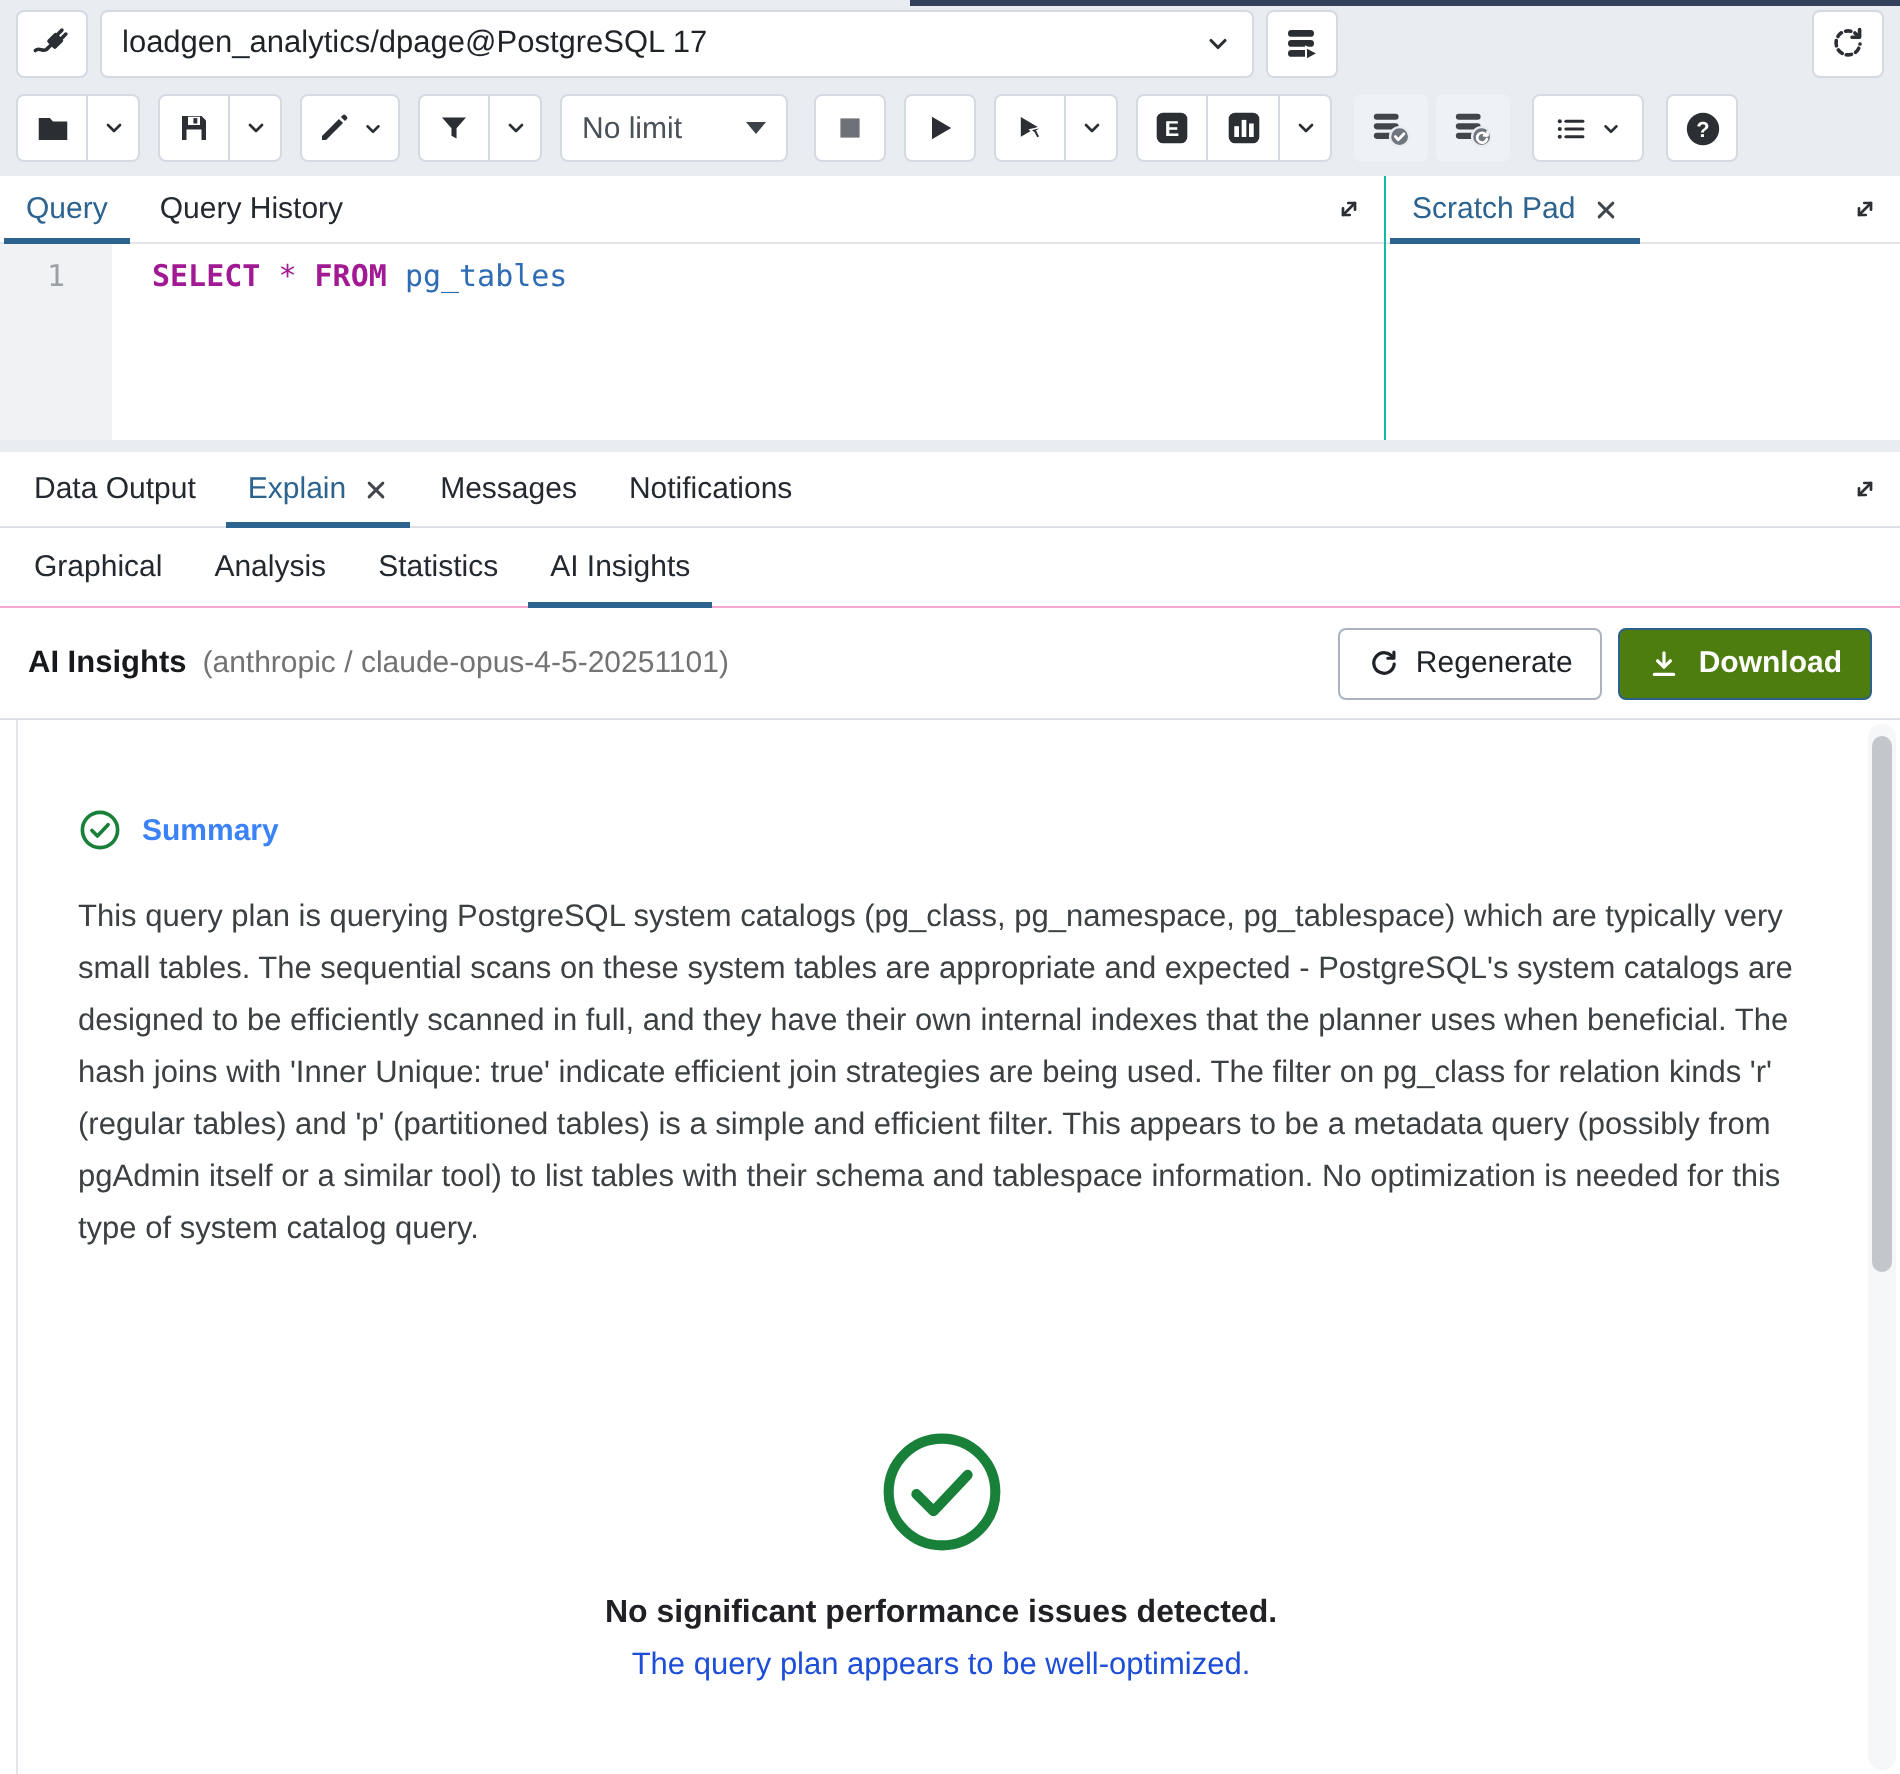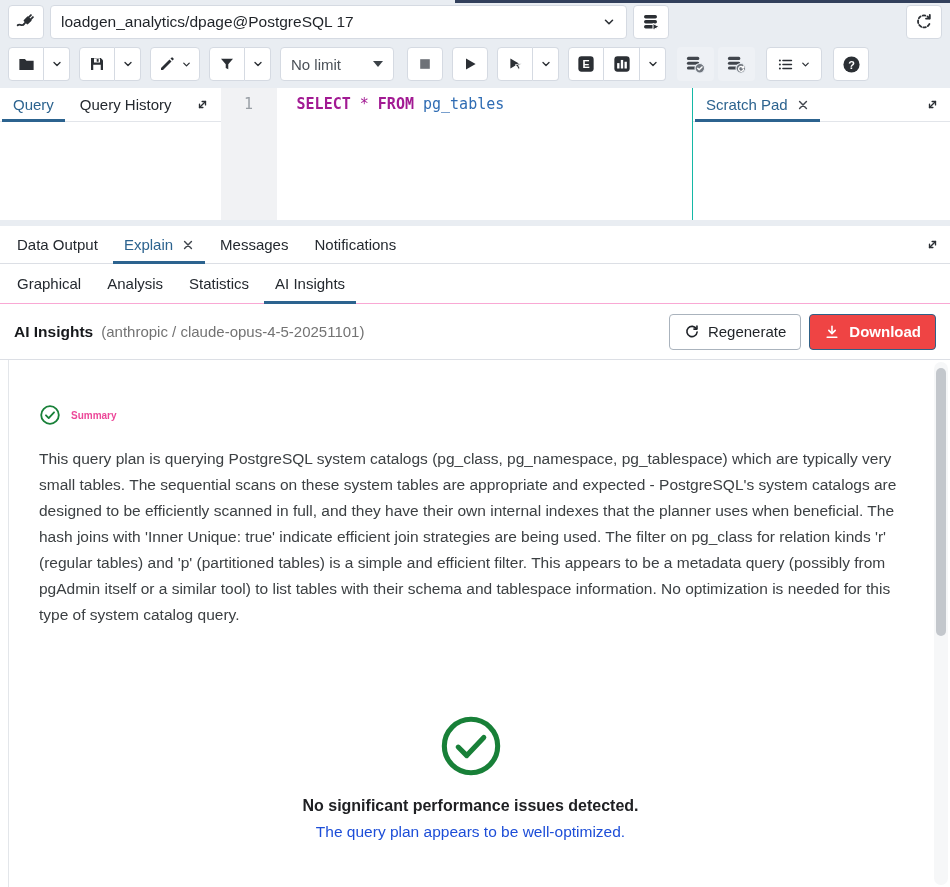--- a/index.html
+++ b/index.html
@@ -38,21 +38,21 @@
     height:34px; width:114px; background:#fff; border:1px solid #d5dae2; border-radius:4px;
     display:flex; align-items:center; padding:0 10px; cursor:pointer;gap:24px;
   }
   .limit-select .val { flex:1; color:#4b5158; font-size:15px; }
   .caret-solid { width:0; height:0; border-left:5px solid transparent; border-right:5px solid transparent; border-top:6px solid #3c4248; }
 
   .spacer { flex:1; }
 
   
   .editor-split { display:flex; height:132px; background:#fff; }
-  .editor-panel { width:692px; display:flex; flex-direction:row; }
+  .editor-panel { width:692px; display:flex; flex-direction:column; }
   .scratch-panel { flex:1; display:flex; flex-direction:column; border-left:1px solid #14b8a6; }
 
   .tabbar { display:flex; align-items:stretch; background:#fff; border-bottom:1px solid #e2e5ea; height:34px; flex:0 0 34px; }
   .tab { display:flex; align-items:center; gap:9px; padding:0 13px; font-size:15px; color:#24292f; position:relative; cursor:pointer; white-space:nowrap; }
   .tab.active { color:#2c638f; }
   .tab.active::after { content:""; position:absolute; left:2px; right:2px; bottom:-1px; height:3px; background:#2c638f; }
   .tab.active-dark { color:#24292f; }
   .tab.active-dark::after { content:""; position:absolute; left:2px; right:2px; bottom:-1px; height:3px; background:#2c638f; }
   .expand-btn { margin-left:auto; width:36px; display:flex; align-items:center; justify-content:center; cursor:pointer; background:transparent; border:none; }
 
@@ -74,28 +74,28 @@
 
   .ai-header { height:56px; flex:0 0 56px; display:flex; align-items:center; padding:0 14px; gap:8px; border-bottom:1px solid #dcdfe5; background:#fff; }
   .ai-title { font-weight:bold; font-size:15.5px; color:#17191c; }
   .ai-model { color:#737373; font-size:15px; }
   .btn-outline {
     height:36px; display:flex; align-items:center; gap:8px; padding:16px 14px;
     background:#fff; border:1px solid #aab3bd; border-radius:4px; font-size:15px; color:#1f2328; cursor:pointer; font-weight:500;
   }
   .btn-primary {
     height:36px; display:flex; align-items:center; gap:9px; padding:0 14px;
-    background:#ef4444; border:1px solid #2e6187; border-radius:4px; font-size:15px; color:#fff; font-weight:bold; cursor:pointer;
+    background:#4d7c0f; border:1px solid #2e6187; border-radius:4px; font-size:15px; color:#fff; font-weight:bold; cursor:pointer;
   }
 
   .ai-body { position:relative; flex:1; overflow:hidden; }
   .ai-scroll { position:absolute; top:0; bottom:0; left:8px; right:22px; border-left:1px solid #e3e6ea; padding:0 26px 0 30px; }
 
   .summary-row { display:flex; align-items:center; gap:10px; margin-top:44px; }
-  .summary-heading { font-weight:bold; font-size:10px; color:#ec4899; }
+  .summary-heading { font-weight:bold; font-size:15px; color:#3b82f6; }
   .summary-text { margin-top:20px; font-size:15.5px; line-height:26px; color:#3c4043; max-width:872px; }
 
   .result-block { margin-top:86px; text-align:center; }
   .result-heading { margin-top:16px; font-size:16px; font-weight:600; color:#202124; }
   .result-subheading { margin-top:8px; font-size:15.5px; color:#1d4ed8; }
 
   .vscrollbar { position:absolute; top:2px; bottom:2px; right:2px; width:14px; background:#f6f7f8; border-radius:7px; }
   .vscrollbar .thumb { position:absolute; top:6px; left:2px; width:10px; height:268px; background:#c3c7cc; border-radius:5px; }
 
   svg { display:block; }

